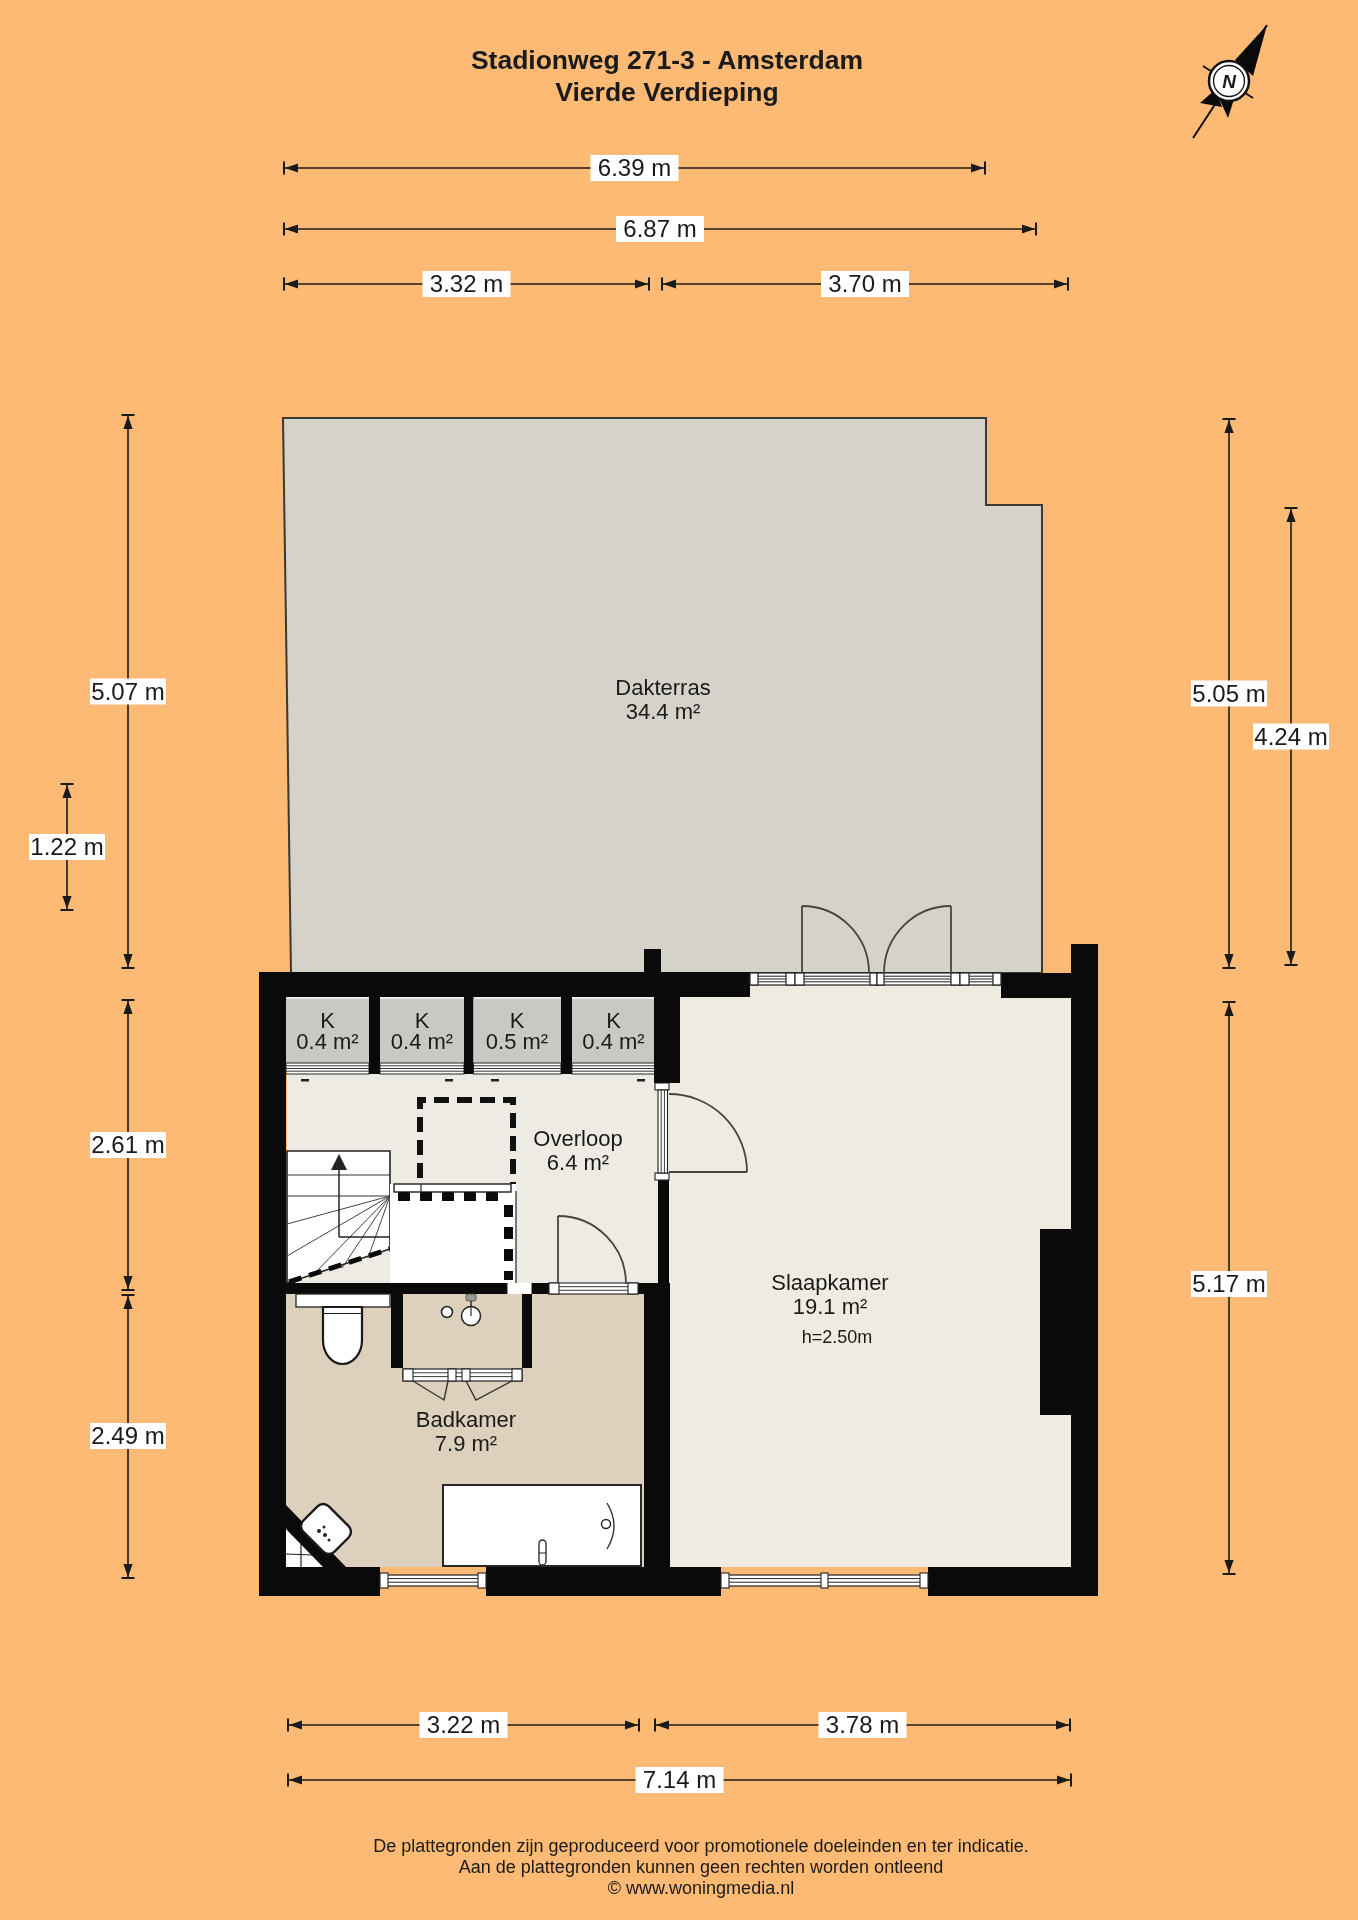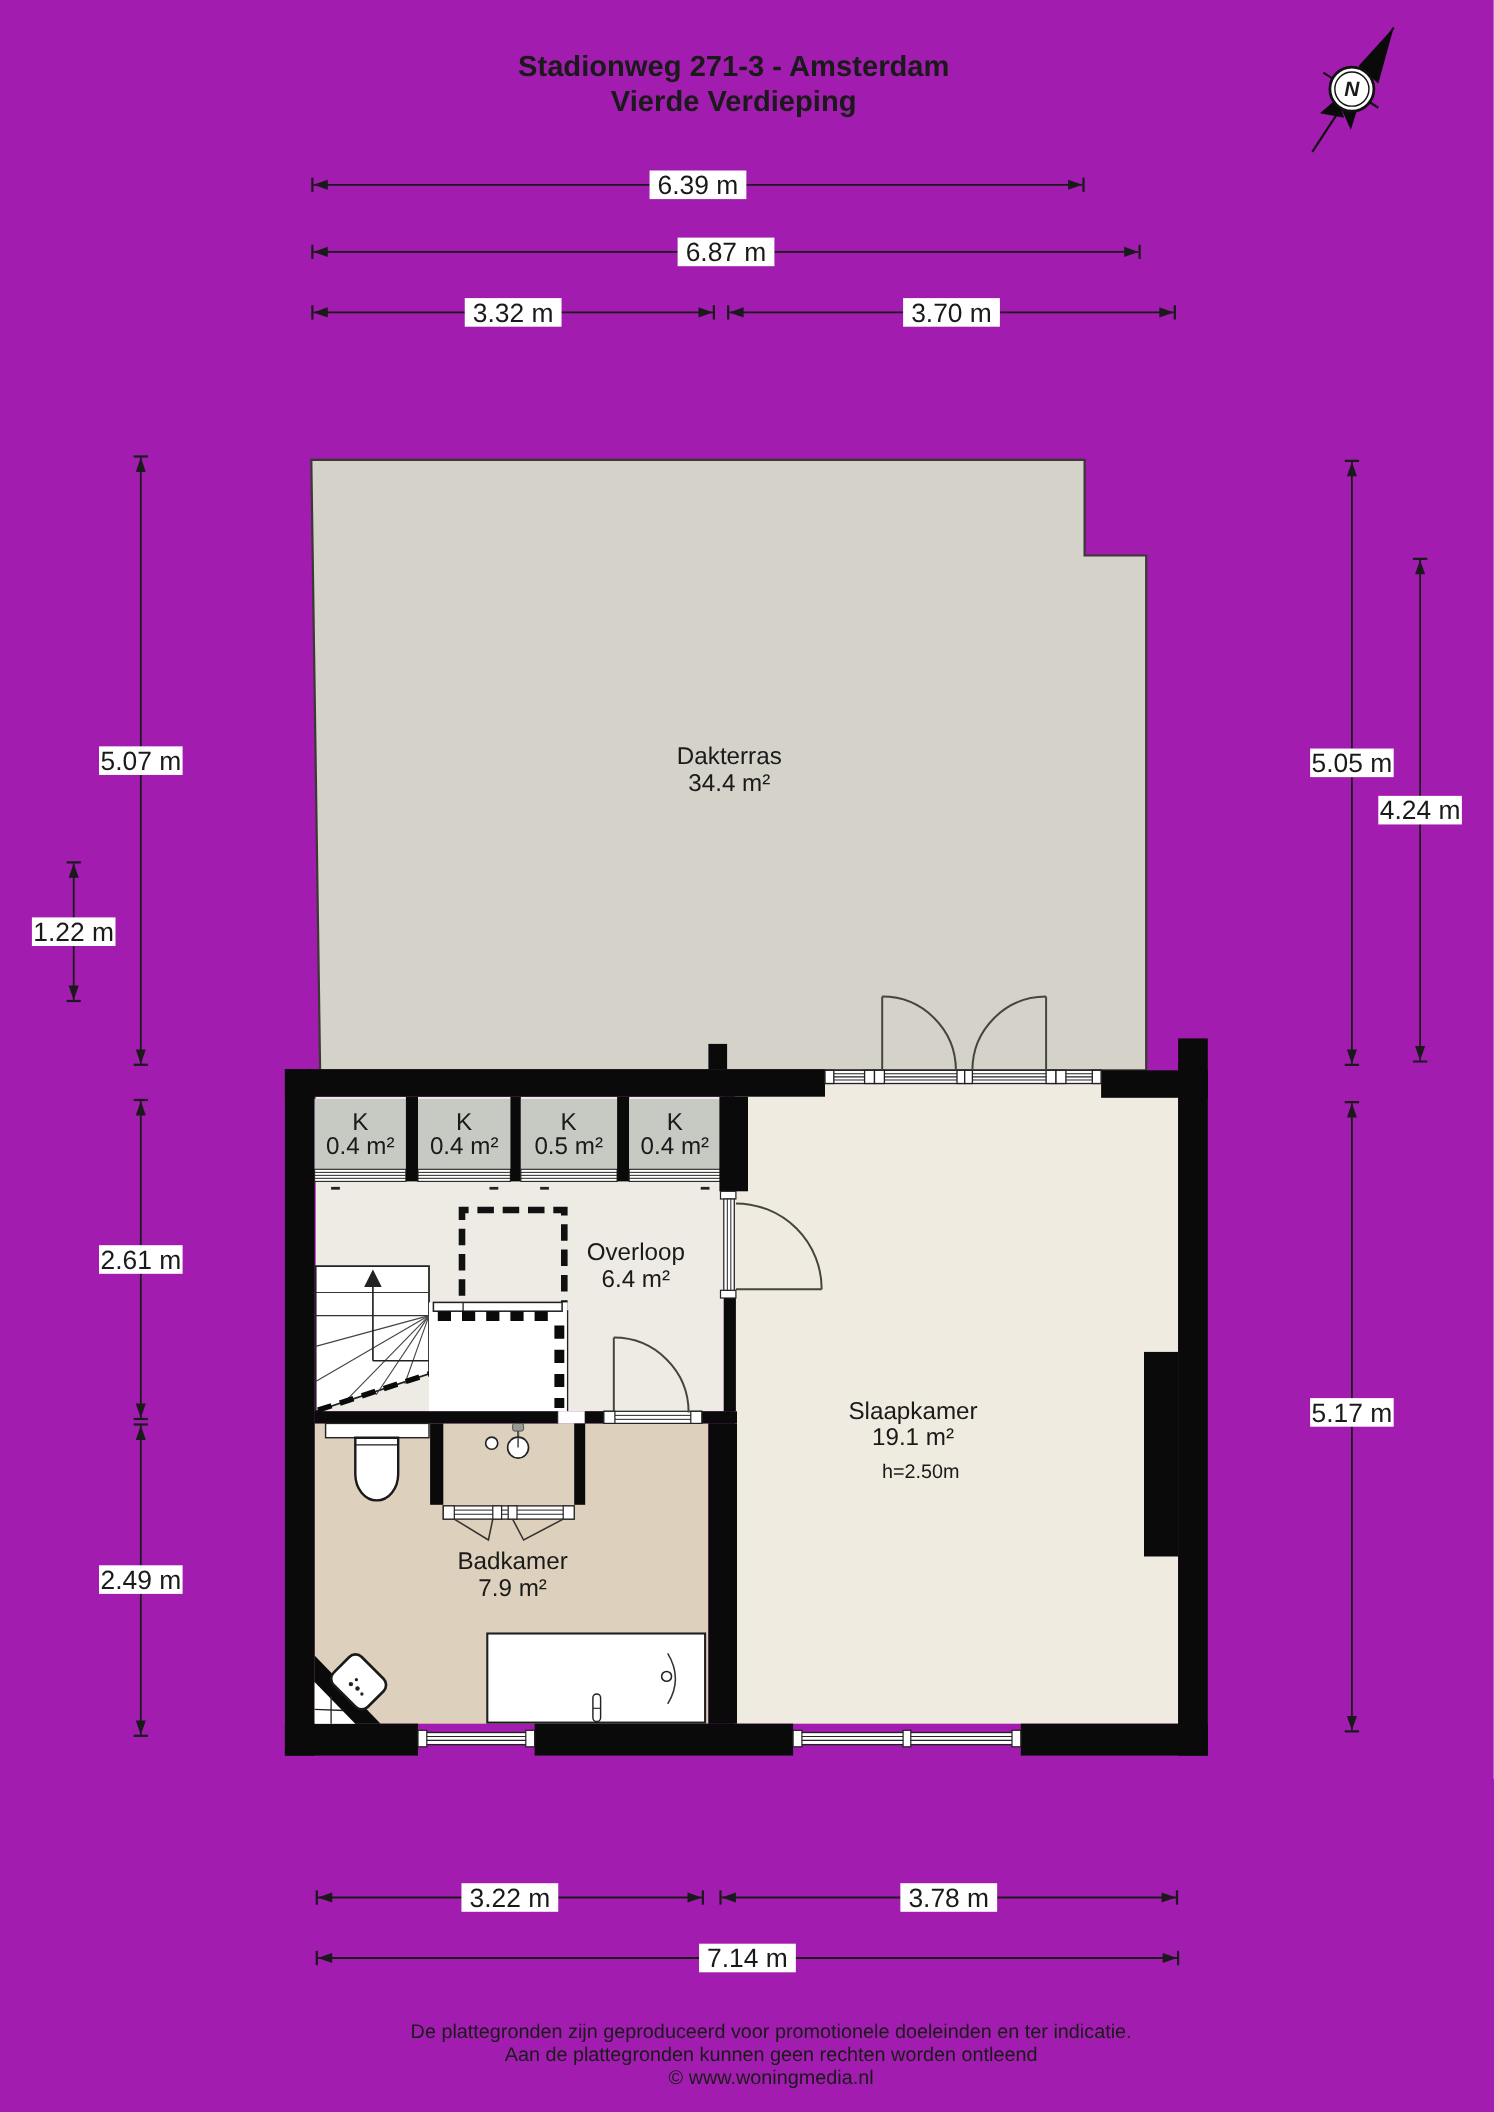--- a/index.html
+++ b/index.html
@@ -1,16 +1,16 @@
 <!DOCTYPE html>
 <html><head>
 <meta charset="utf-8">
 <style>
   html,body{margin:0;padding:0;background:#ffffff;}
-  .page{position:relative;width:1358px;height:1920px;background:#a21caf;overflow:hidden;}
+  .page{position:relative;width:1358px;height:1920px;background:#fdba74;overflow:hidden;}
   text{font-family:"Liberation Sans",sans-serif;fill:#1a1a1a;}
   .dim{stroke:#1a1a1a;stroke-width:1.6;}
   .bar{stroke:#1a1a1a;stroke-width:2;}
   .door{stroke:#45453e;stroke-width:1.8;fill:none;}
 </style>
 </head>
 <body>
 <div class="page">
 <svg width="1358" height="1920" viewBox="0 0 1358 1920" xmlns="http://www.w3.org/2000/svg">
 

